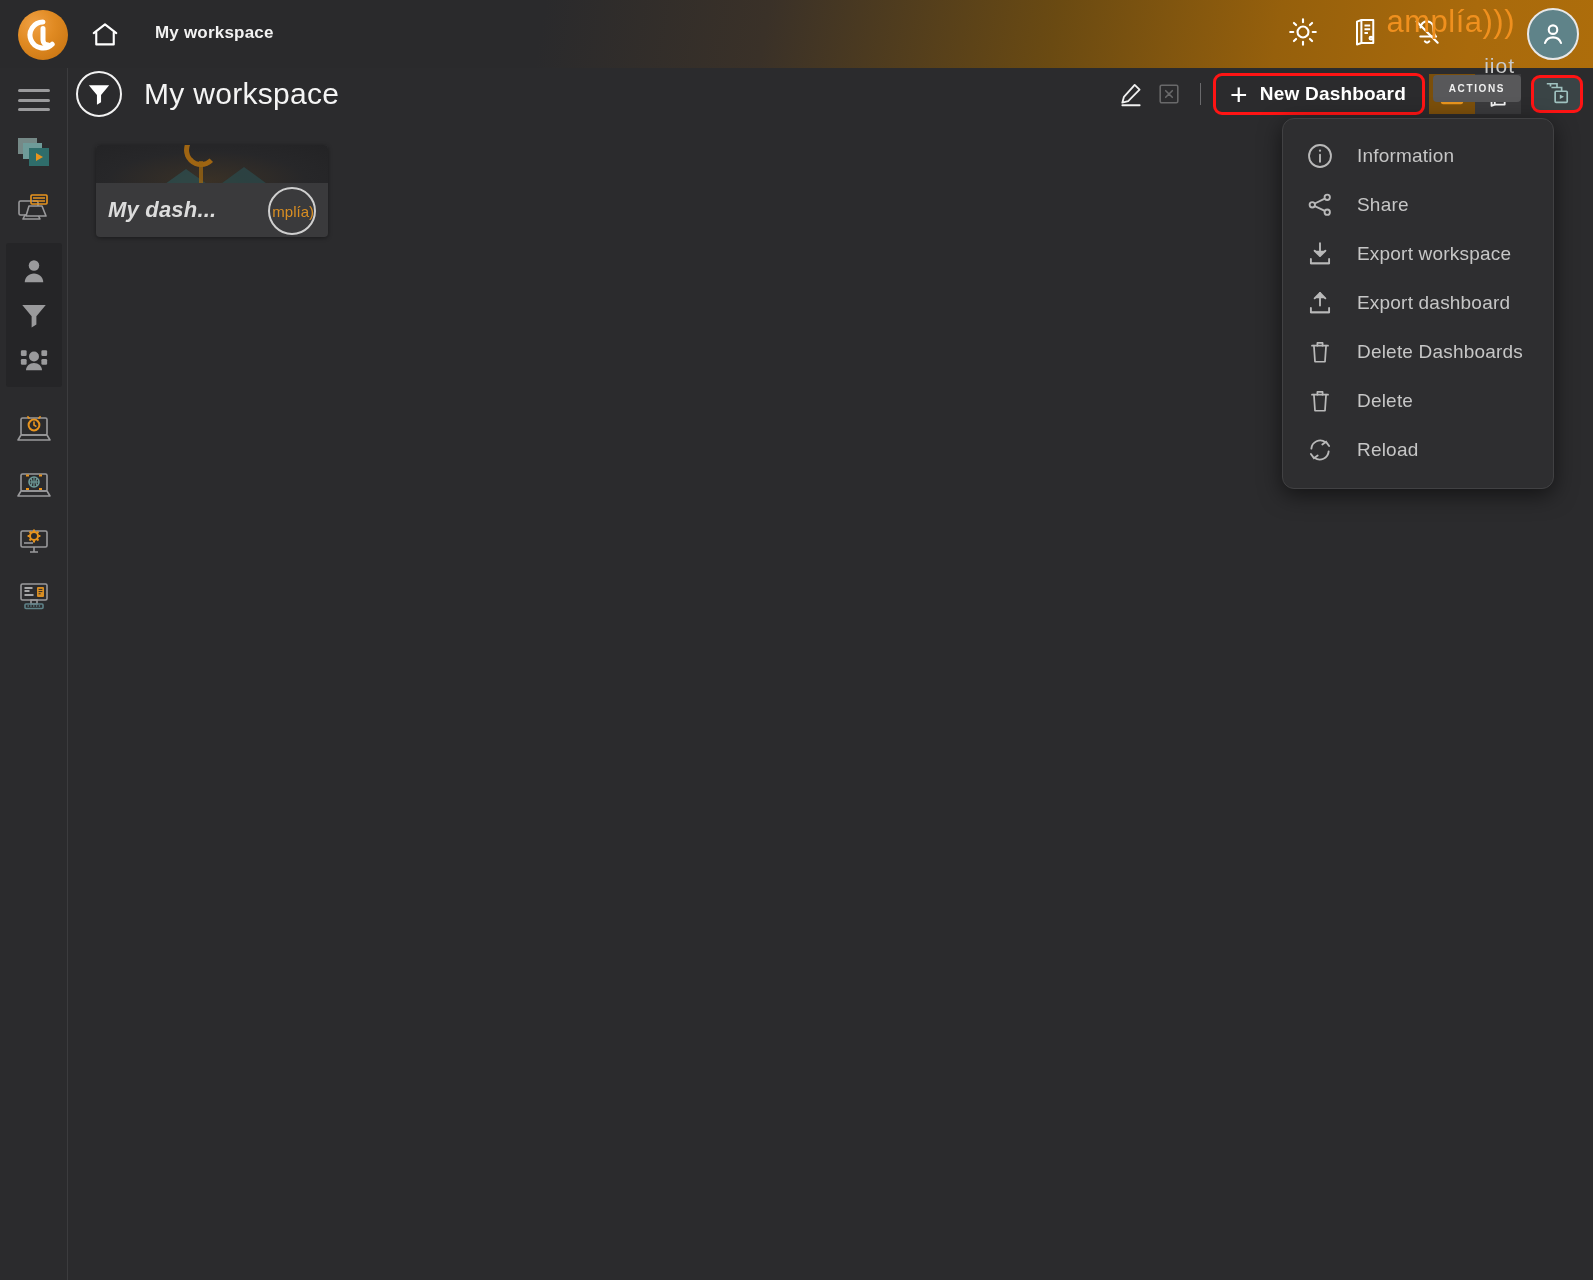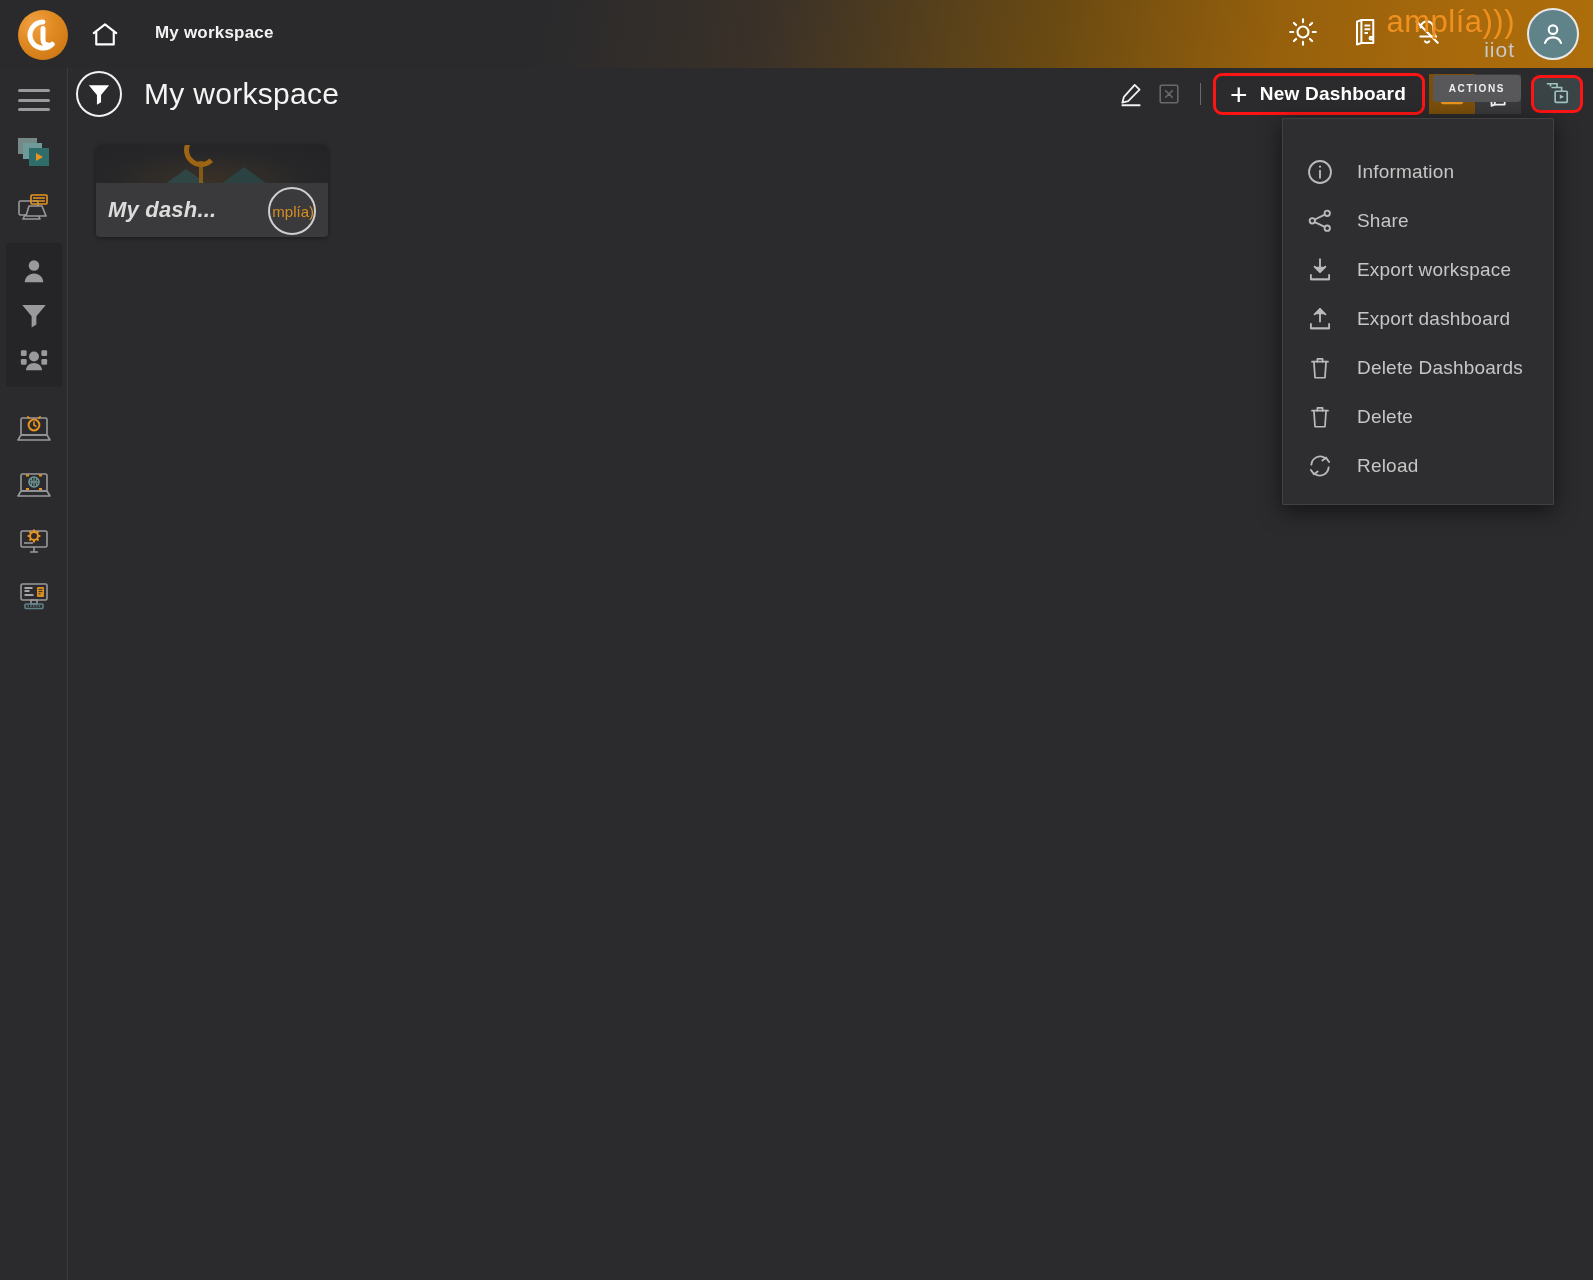--- a/index.html
+++ b/index.html
@@ -31,21 +31,21 @@
     position: absolute; left: 155px; top: 23px;
     color: #f2f2f2; font-size: 17px; font-weight: 600; letter-spacing: .2px;
   }
   .top-icons { position: absolute; right: 148px; top: 16px; display: flex; gap: 28px; align-items: center; }
   .top-icons > span { width: 34px; height: 34px; display: block; }
   .brand {
     position: absolute; right: 78px; top: 6px;
     text-align: right; line-height: 1;
   }
   .brand-main { color: #f0901e; font-size: 31px; letter-spacing: .5px; font-weight: 400; }
-  .brand-sub { color: #c9c9c9; font-size: 21px; margin-top: 2px; letter-spacing: 1px; }
+  .brand-sub { color: #c9c9c9; font-size: 21px; margin-top: 18px; letter-spacing: 1px; }
   .avatar {
     position: absolute; right: 14px; top: 8px;
     width: 52px; height: 52px; border-radius: 50%;
     background: #5f8389; border: 2px solid #e8e8e8;
     display: flex; align-items: center; justify-content: center;
   }
 
   
   .sidebar {
     position: absolute; top: 68px; left: 0;
@@ -143,23 +143,23 @@
     width: 48px; height: 48px; border-radius: 50%;
     border: 2px solid #cfcfcf; overflow: hidden;
     display: flex; align-items: center; justify-content: flex-end;
   }
   .card-badge span { color: #d98e22; font-size: 15px; white-space: nowrap; }
 
   
   .menu {
     position: absolute; left: 1282px; top: 118px;
     width: 272px; background: #2e2e30;
-    border: 1px solid #414143; border-radius: 1px;
+    border: 1px solid #414143; border-radius: 12px;
     box-shadow: 0 6px 22px rgba(0,0,0,.55);
-    padding: 28px 0 14px 0; z-index: 40;
+    padding: 12px 0 14px 0; z-index: 40;
   }
   .menu-item { display: flex; align-items: center; height: 49px; padding-left: 20px; cursor: pointer; }
   .menu-ico { width: 34px; height: 34px; display: flex; align-items: center; justify-content: center; margin-right: 20px; flex: none; }
   .menu-label { color: #c6c6c6; font-size: 19px; letter-spacing: .2px; }
   svg { display: block; }
 </style>
 </head>
 <body>
 
 <div class="topbar">

